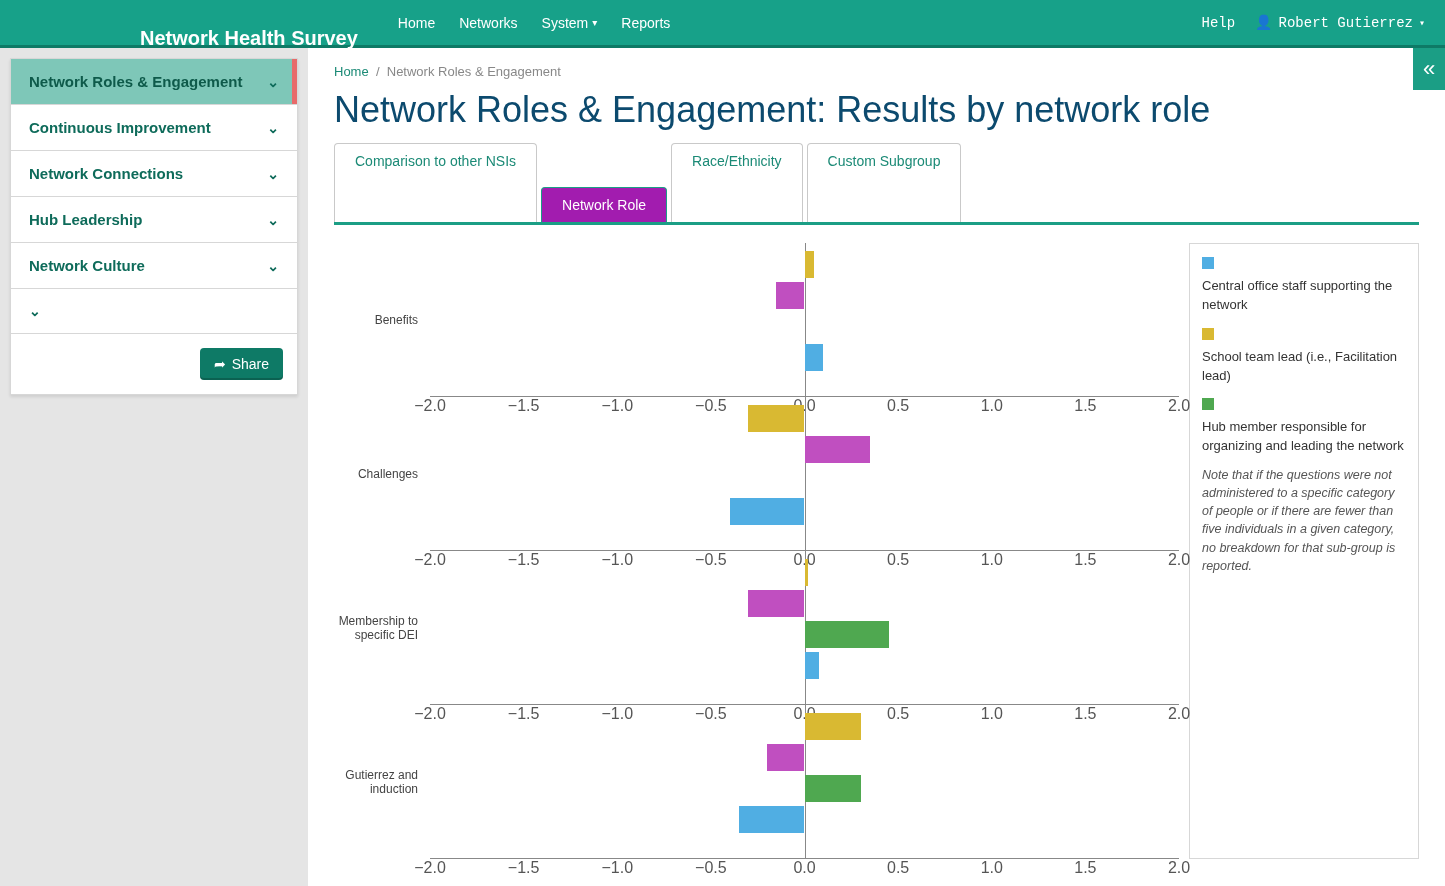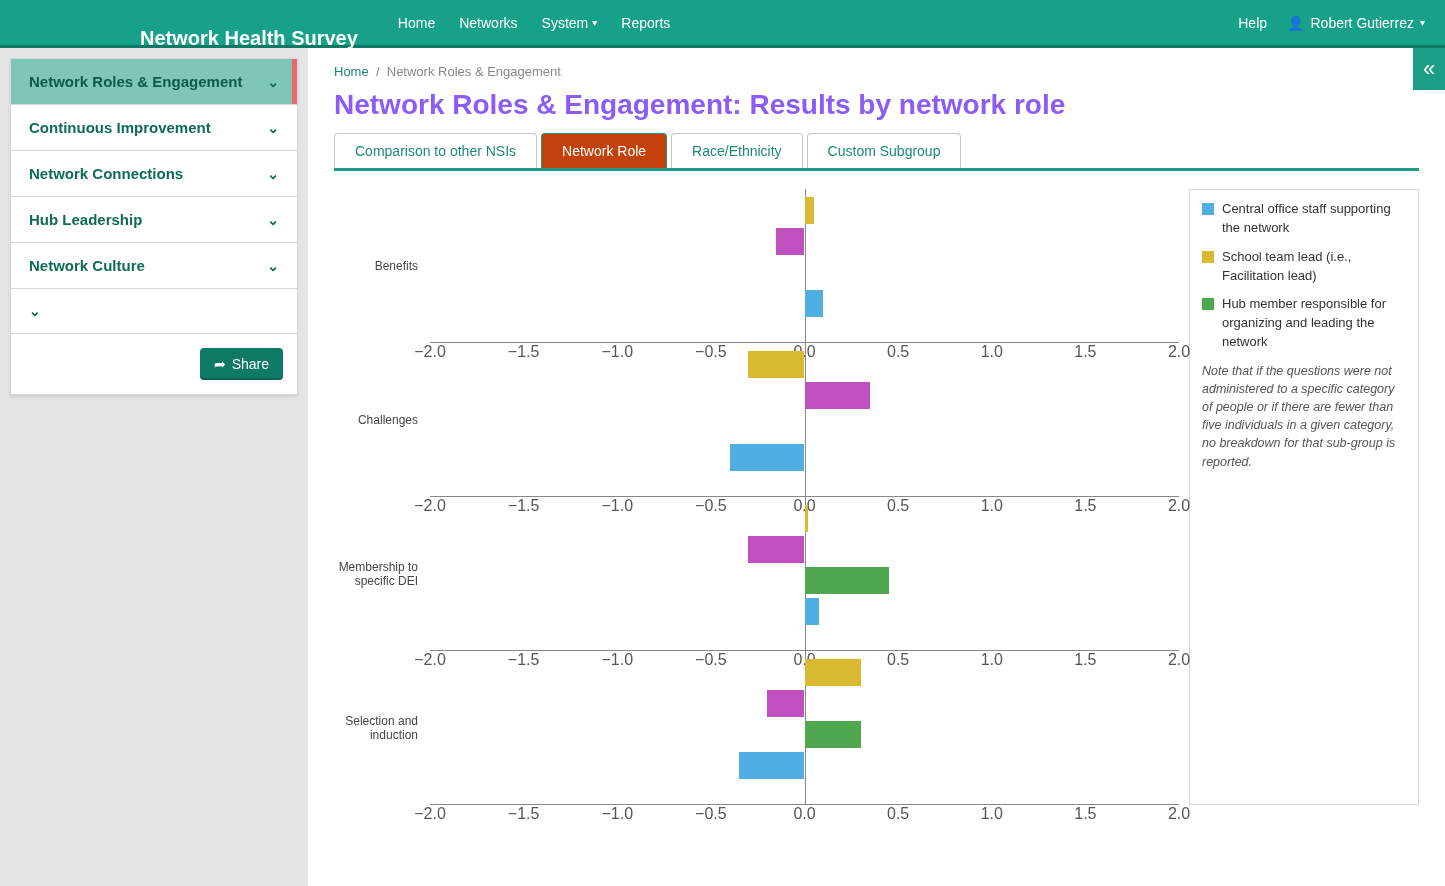--- a/index.html
+++ b/index.html
@@ -3,46 +3,46 @@
 <meta charset="utf-8">
 <style>
 * { box-sizing: border-box; margin: 0; padding: 0; }
 body { font-family: -apple-system, "Helvetica Neue", Arial, sans-serif; font-size: 14px; color: #333; background: #e5e5e5; }
 
 .topbar { background: #17a189; color: #fff; height: 48px; display: flex; align-items: center; padding: 0 20px; border-bottom: 3px solid #0e7a66; }
 .brand { font-size: 20px; font-weight: 700; margin-right: 40px; margin-left: 120px; margin-top: 32px; }
 .topnav { display: flex; gap: 24px; flex: 1; }
 .topnav a { color: #fff; text-decoration: none; font-size: 14px; display: flex; align-items: center; gap: 4px; }
 .topright { display: flex; gap: 20px; align-items: center; }
-.topright a { color: #fff; text-decoration: none; display: flex; align-items: center; gap: 6px; }
+.topright a { color: #fff; text-decoration: none; display: flex; align-items: center; gap: 6px; font-family: Liberation Mono, monospace; }
 .caret { font-size: 10px; }
 
 .page { display: flex; align-items: flex-start; }
 
 .sidebar { width: 288px; background: #fff; margin: 10px; border: 1px solid #d7d7d7; box-shadow: 0 2px 3px rgba(0,0,0,0.1); }
 .side-item { border-bottom: 1px solid #d7d7d7; padding: 14px 18px; color: #0e6b5a; font-weight: 600; font-size: 15px; display: flex; justify-content: space-between; align-items: center; cursor: pointer; }
 .side-item.active { background: #7ec7b8; color: #0e5a4a; position: relative; }
 .side-item.active::after { content:""; position:absolute; right:0; top:0; bottom:0; width:5px; background:#e86a6a; }
 .side-item .chev { font-size: 14px; color: #0e6b5a; }
 .side-footer { padding: 14px; display:flex; justify-content:flex-end; }
 .share-btn { background:#0e7a66; color:#fff; border:none; border-radius:4px; padding:8px 14px; font-size:14px; cursor:pointer; display:flex; align-items:center; gap:6px; box-shadow:inset 0 -2px 0 rgba(0,0,0,0.2); }
 
 .main { flex:1; background:#fff; min-height: 840px; position: relative; padding: 16px 26px; margin-top: 0; }
 .breadcrumb { font-size: 13px; color: #888; margin-bottom: 10px; }
 .breadcrumb a { color:#1b8a76; text-decoration:none; }
-h1.page-title { font-size: 28px; font-weight: 700; color:#8b5cf6; margin: 8px 0 12px; }
+h1.page-title { font-size: 36px; font-weight: 400; color:#0c4a6e; margin: 8px 0 12px; }
 
 .tabs { display:flex; border-bottom: 3px solid #1b9e85; }
 .tab { border:1px solid #c9c9c9; border-bottom:none; border-radius: 4px 4px 0 0; padding: 9px 20px; color:#1b8a76; font-size:14px; margin-right: 4px; cursor:pointer; background:#fff; }
-.tab.active { background:#c2410c; color:#fff; border-color:#1b9e85; }
+.tab.active { background:#a21caf; color:#fff; border-color:#1b9e85;margin-top:44px; }
 
 .chart-wrap { display:flex; margin-top: 18px; }
 .chart-col { flex:1;text-decoration:underline; }
 .legend-col { width: 230px; border:1px solid #d7d7d7; padding: 10px 12px; font-size: 13px; line-height: 1.45; }
-.legend-item { display:flex; gap:8px; margin-bottom:10px; }
+.legend-item { display:flex; gap:8px; margin-bottom:10px;flex-direction:column; }
 .swatch { width:12px; height:12px; flex-shrink:0; margin-top:3px; }
 .legend-note { font-style: italic; color:#555; font-size: 12.5px; margin-top: 4px;}
 
 .panel { position: relative; height: 154px; }
 .panel .ylabel { position:absolute; left:0; width:90px; top:50%; transform:translateY(-50%); text-align:right; font-size:12px; color:#444; padding-right:6px; }
 .plot { position:absolute; left: 96px; right: 10px; top:0; bottom:0; }
 .axis-x { position:absolute; left:0; right:0; bottom:0; height:1px; background:#888; }
 .axis-y { position:absolute; top:0; bottom:0; left:50%; width:1px; background:#888; }
 .tick { position:absolute; bottom:-18px; font-size:16px; color:#555; transform:translateX(-50%); }
 .bars { position:absolute; left:0; right:0; top:8px; bottom:22px; }
@@ -191,21 +191,21 @@
               <div class="tick" style="left: 100%;">2.0</div>
               <div class="bars">
                 <div class="bar c-gold" style="left: 50%; width: 0.5%; top: 0%;"></div>
                 <div class="bar c-purple" style="left: 42.5%; width: 7.5%; top: 25%;"></div>
                 <div class="bar c-green" style="left: 50%; width: 11.25%; top: 50%;"></div>
                 <div class="bar c-blue" style="left: 50%; width: 2%; top: 75%;"></div>
               </div>
             </div>
           </div>
           <div class="panel">
-            <div class="ylabel">Selection and induction</div>
+            <div class="ylabel">Gutierrez and induction</div>
             <div class="plot">
               <div class="axis-x"></div>
               <div class="axis-y" style="left: 50%;"></div>
               <div class="tick" style="left: 0%;">−2.0</div>
               <div class="tick" style="left: 12.5%;">−1.5</div>
               <div class="tick" style="left: 25%;">−1.0</div>
               <div class="tick" style="left: 37.5%;">−0.5</div>
               <div class="tick" style="left: 50%;">0.0</div>
               <div class="tick" style="left: 62.5%;">0.5</div>
               <div class="tick" style="left: 75%;">1.0</div>

